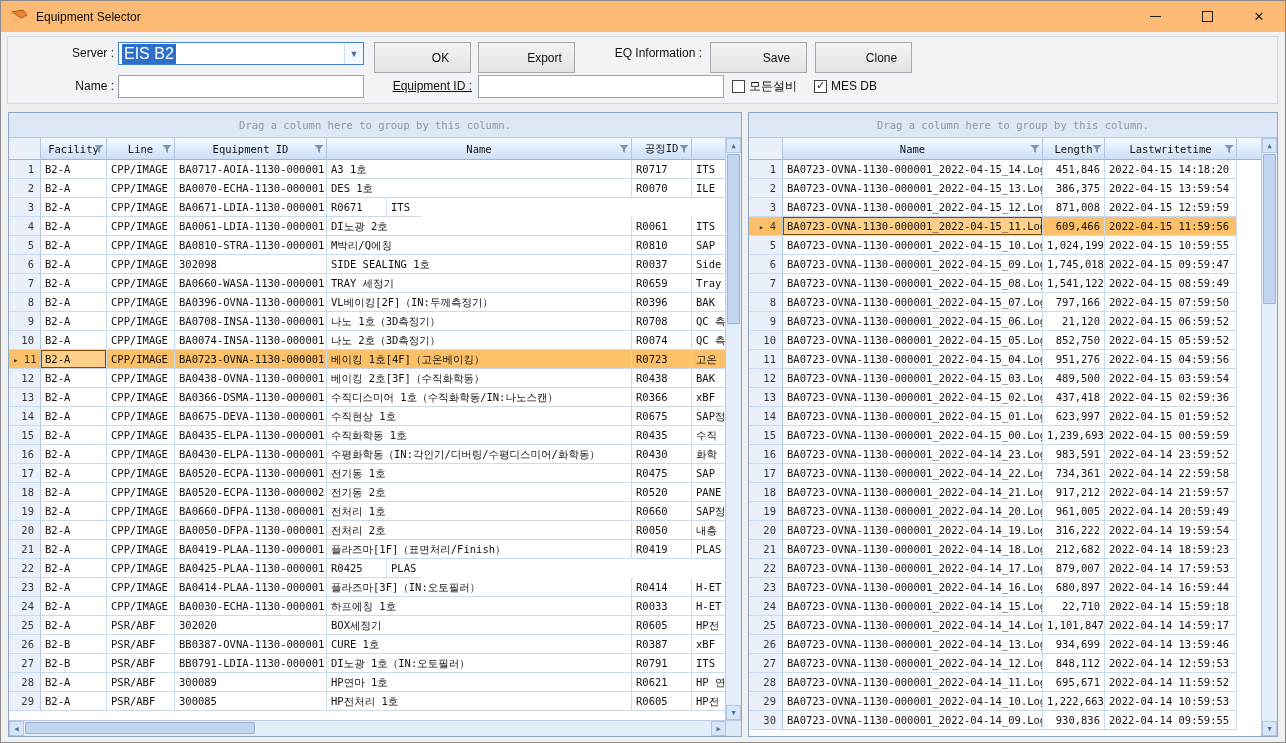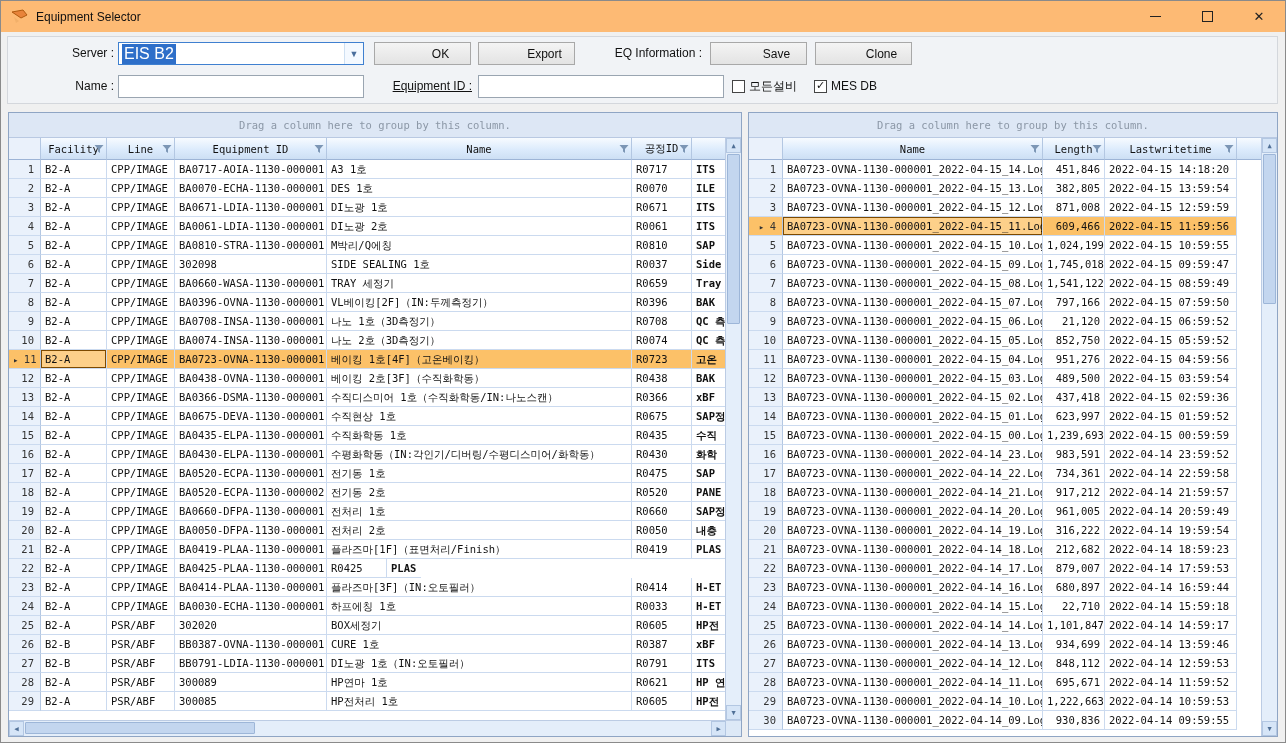--- a/index.html
+++ b/index.html
@@ -11,21 +11,21 @@
   .app-icon{width:17px;height:15px;margin:0 8px 0 10px;}
   .title-text{font-size:12px;color:#111;}
   .win-btns{margin-left:auto;display:flex;height:100%;}
   .win-btn{width:52px;height:100%;display:flex;align-items:center;justify-content:center;font-size:13px;color:#222;}
   .win-btn .sq{width:9px;height:9px;border:1px solid #222;display:block;}
   .win-btn .bar{width:11px;height:1px;background:#222;display:block;}
 
   
   .toolbar{position:absolute;left:7px;top:36px;width:1271px;height:68px;background:#f1f3f6;border:1px solid #d4d7dc;box-sizing:border-box;}
   .tb-label{position:absolute;height:22px;line-height:22px;font-size:12px;color:#111;text-align:right;}
-  .tb-btn{position:absolute;height:23px;background:linear-gradient(#f4f4f4,#e3e3e3);border:1px solid #a8a8a8;font-size:12px;color:#111;display:flex;align-items:center;justify-content:center;box-sizing:border-box;padding-left:36px;}
+  .tb-btn{position:absolute;height:31px;background:linear-gradient(#f4f4f4,#e3e3e3);border:1px solid #a8a8a8;font-size:12px;color:#111;display:flex;align-items:center;justify-content:center;box-sizing:border-box;padding-left:36px;}
   .combo{position:absolute;left:110px;top:5px;width:246px;height:23px;background:#fff;border:1px solid #3f80d0;box-sizing:border-box;display:flex;align-items:center;}
   .combo-text{margin-left:3px;font-size:16px;background:#2e6fc9;color:#fff;padding:1px 2px;}
   .combo-arrow{margin-left:auto;width:18px;height:100%;display:flex;align-items:center;justify-content:center;border-left:1px solid #cfe0f2;background:#f4f9ff;color:#4a6e9c;font-size:9px;}
   .tb-input{position:absolute;height:23px;background:#fff;border:1px solid #9aa5b1;box-sizing:border-box;font-size:12px;padding:0 4px;font-family:"Liberation Sans",sans-serif;}
   .cb-wrap{position:absolute;display:flex;align-items:center;font-size:12px;color:#111;height:16px;}
   .cb-box{width:13px;height:13px;border:1px solid #444;background:#fff;margin-right:4px;display:flex;align-items:center;justify-content:center;font-size:11px;color:#111;box-sizing:border-box;}
   .cb-box.checked::before{content:"✓";margin-top:-1px;}
 
   
   .grid{position:absolute;top:112px;bottom:6px;background:#fff;border:1px solid #8fa5c4;box-sizing:border-box;display:flex;flex-direction:column;overflow:hidden;
@@ -49,21 +49,21 @@
   #left-grid .grid-row.selected .c-fac{box-shadow:inset 0 0 0 1px #7d4a00;background:#fdd08a;}
   #right-grid .grid-row.selected .c-name{box-shadow:inset 0 0 0 1px #7d4a00;background:#fdd08a;}
 
   
   #left-grid .c-num{width:32px;flex:0 0 32px;}
   #left-grid .c-fac{width:66px;flex:0 0 66px;}
   #left-grid .c-line{width:68px;flex:0 0 68px;}
   #left-grid .c-eq{width:152px;flex:0 0 152px;}
   #left-grid .c-name{width:305px;flex:0 0 305px;}
   #left-grid .c-pid{width:60px;flex:0 0 60px;}
-  #left-grid .c-ext{width:34px;flex:0 0 34px;border-right:none;font-weight:bold;}
+  #left-grid .c-ext{width:34px;flex:0 0 34px;border-right:none;}
   
   #right-grid .c-num{width:34px;flex:0 0 34px;}
   #right-grid .c-name{width:260px;flex:0 0 260px;}
   #right-grid .c-len{width:62px;flex:0 0 62px;text-align:right;}
   #right-grid .c-time{width:132px;flex:0 0 132px;}
   #right-grid .c-fill{flex:1;border-right:none;background:#fff;border-bottom:none;}
   #right-grid .header-row .c-fill{background:linear-gradient(#f7fbff,#dcebfc 55%,#cddff4);border-bottom:1px solid #9db4d6;}
 
   
   .vscroll{flex:0 0 15px;width:15px;background:#e4eefa;border-left:1px solid #bcccе4;display:flex;flex-direction:column;position:relative;}
@@ -185,21 +185,20 @@
               <div class="cell c-eq">BA0070-ECHA-1130-000001</div>
               <div class="cell c-name">DES 1호</div>
               <div class="cell c-pid">R0070</div>
               <div class="cell c-ext">ILE</div>
             </div>
             <div class="grid-row">
               <div class="cell c-num">3</div>
               <div class="cell c-fac">B2-A</div>
               <div class="cell c-line">CPP/IMAGE</div>
               <div class="cell c-eq">BA0671-LDIA-1130-000001</div>
-              <div class="cell c-name">DI노광 1호</div>
               <div class="cell c-pid">R0671</div>
               <div class="cell c-ext">ITS</div>
             </div>
             <div class="grid-row">
               <div class="cell c-num">4</div>
               <div class="cell c-fac">B2-A</div>
               <div class="cell c-line">CPP/IMAGE</div>
               <div class="cell c-eq">BA0061-LDIA-1130-000001</div>
               <div class="cell c-name">DI노광 2호</div>
               <div class="cell c-pid">R0061</div>
@@ -478,21 +477,21 @@
         <div class="grid-row">
               <div class="cell c-num">1</div>
               <div class="cell c-name">BA0723-OVNA-1130-000001_2022-04-15_14.Log</div>
               <div class="cell c-len">451,846</div>
               <div class="cell c-time">2022-04-15 14:18:20</div>
               <div class="cell c-fill"></div>
             </div>
             <div class="grid-row">
               <div class="cell c-num">2</div>
               <div class="cell c-name">BA0723-OVNA-1130-000001_2022-04-15_13.Log</div>
-              <div class="cell c-len">382,805</div>
+              <div class="cell c-len">386,375</div>
               <div class="cell c-time">2022-04-15 13:59:54</div>
               <div class="cell c-fill"></div>
             </div>
             <div class="grid-row">
               <div class="cell c-num">3</div>
               <div class="cell c-name">BA0723-OVNA-1130-000001_2022-04-15_12.Log</div>
               <div class="cell c-len">871,008</div>
               <div class="cell c-time">2022-04-15 12:59:59</div>
               <div class="cell c-fill"></div>
             </div>

